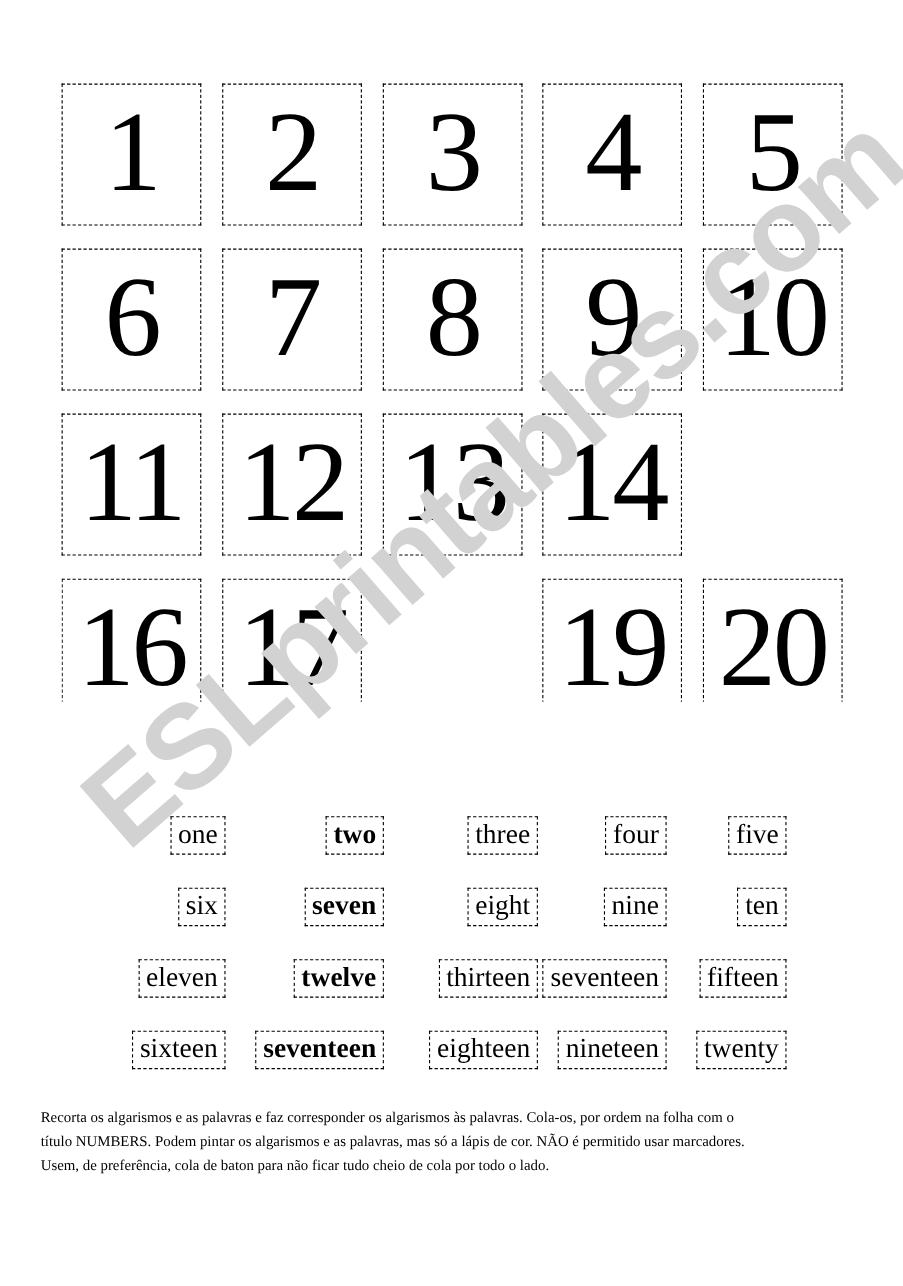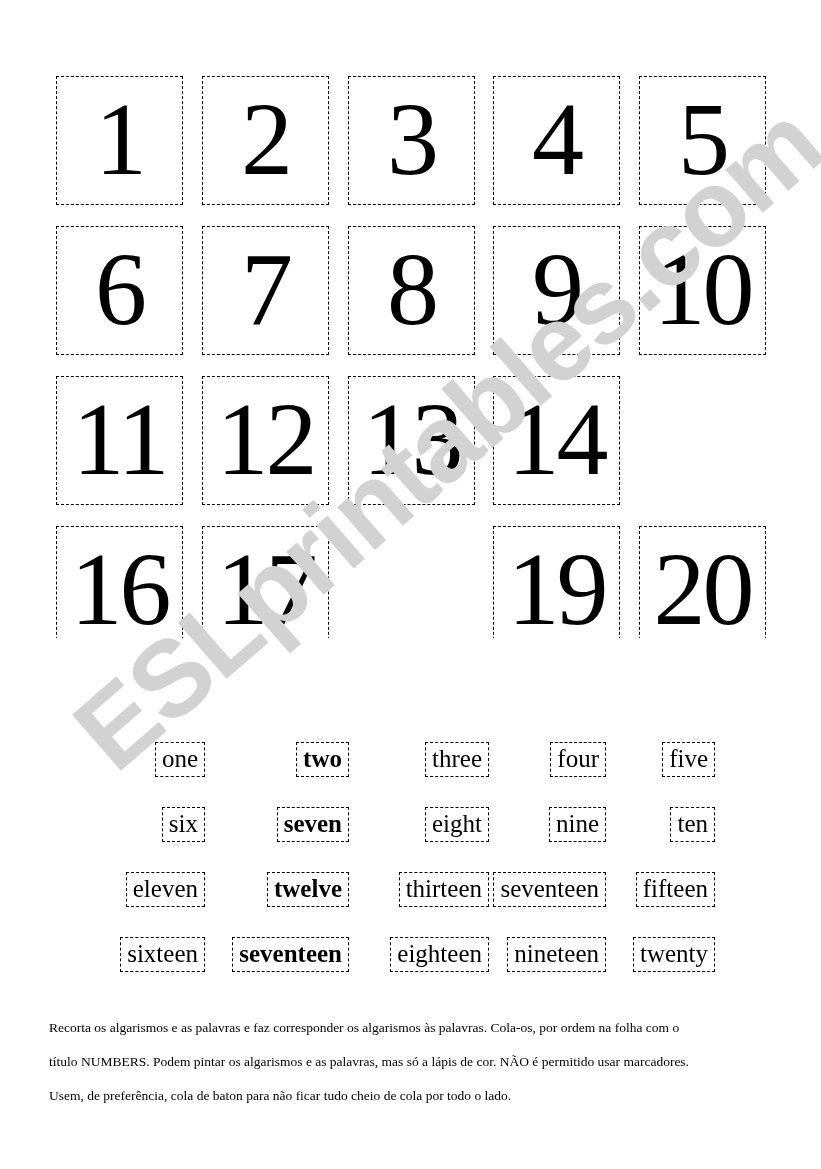--- a/index.html
+++ b/index.html
@@ -133,21 +133,21 @@
     top: 1003px;
     width: 756px;
     z-index: 2;
     font-family: "Liberation Serif", "DejaVu Serif", serif;
     font-size: 13.5px;
     line-height: 18px;
     color: #000000;
     text-align: left;
   }
   #instructions p {
-    margin: 16px;
+    margin: 4px;
   }
 </style>
 </head>
 <body>
 
 <div id="page">
 
   <div id="watermark">
     <div class="wm-text">ESLprintables.com</div>
   </div>

